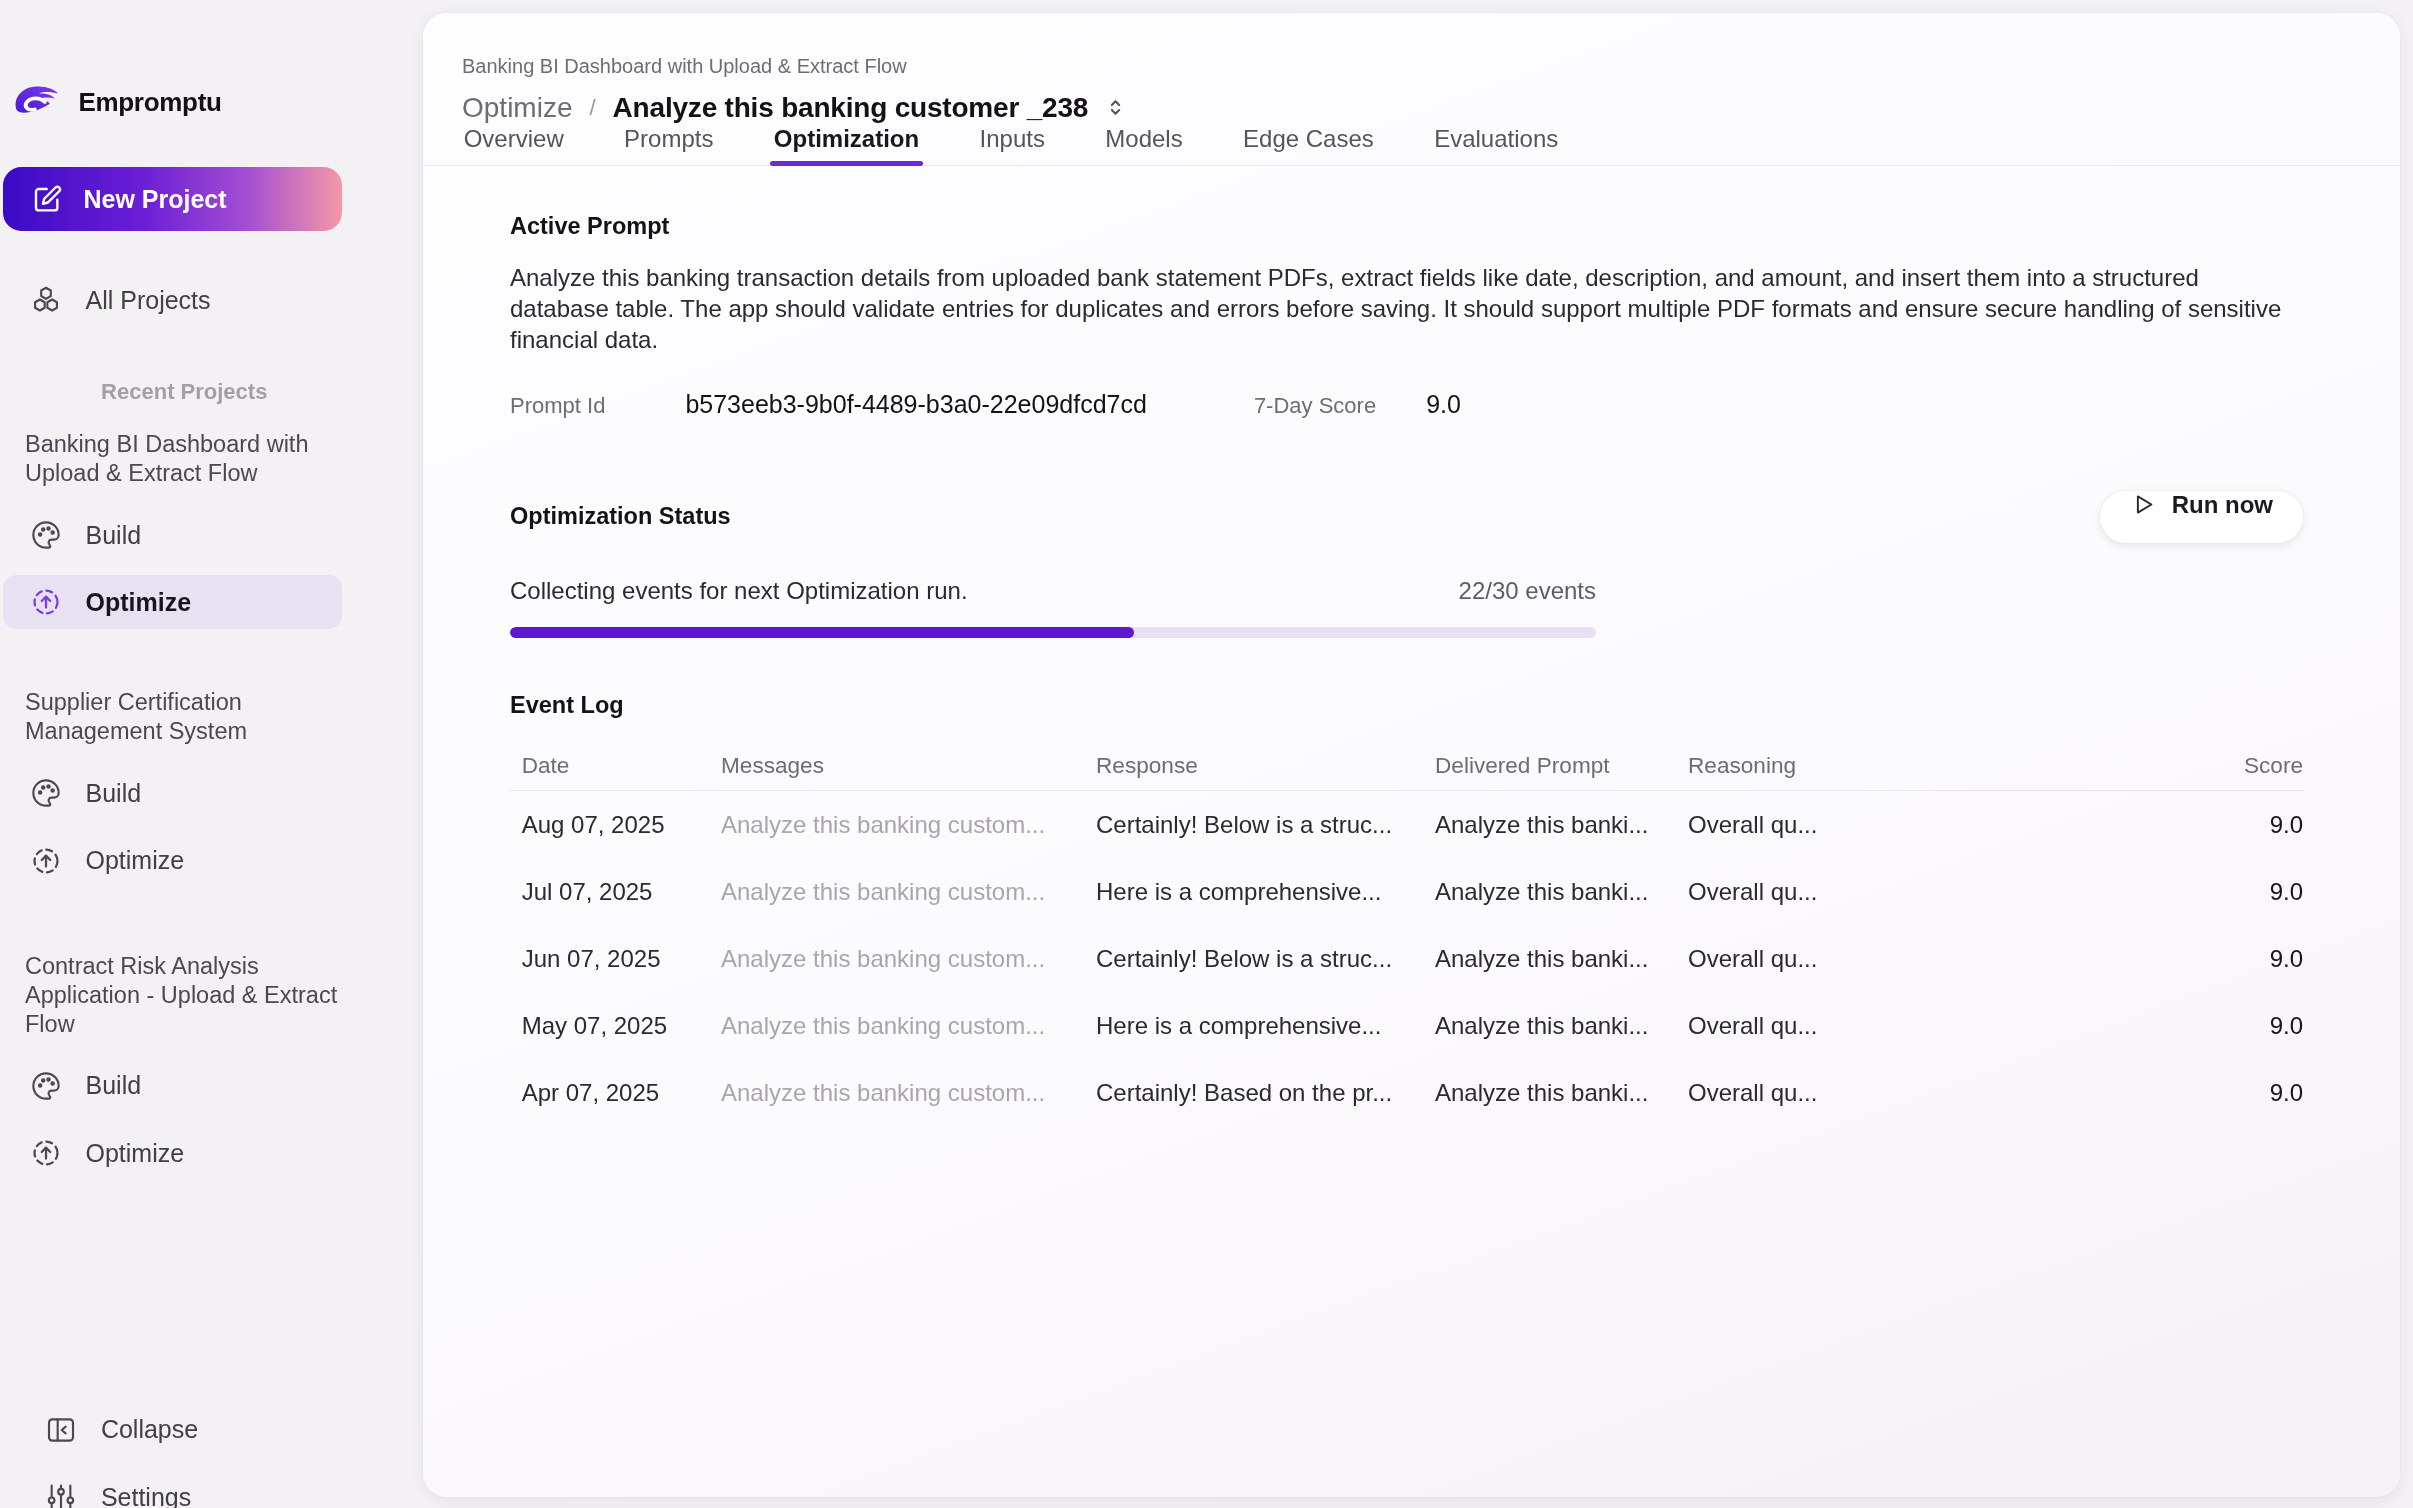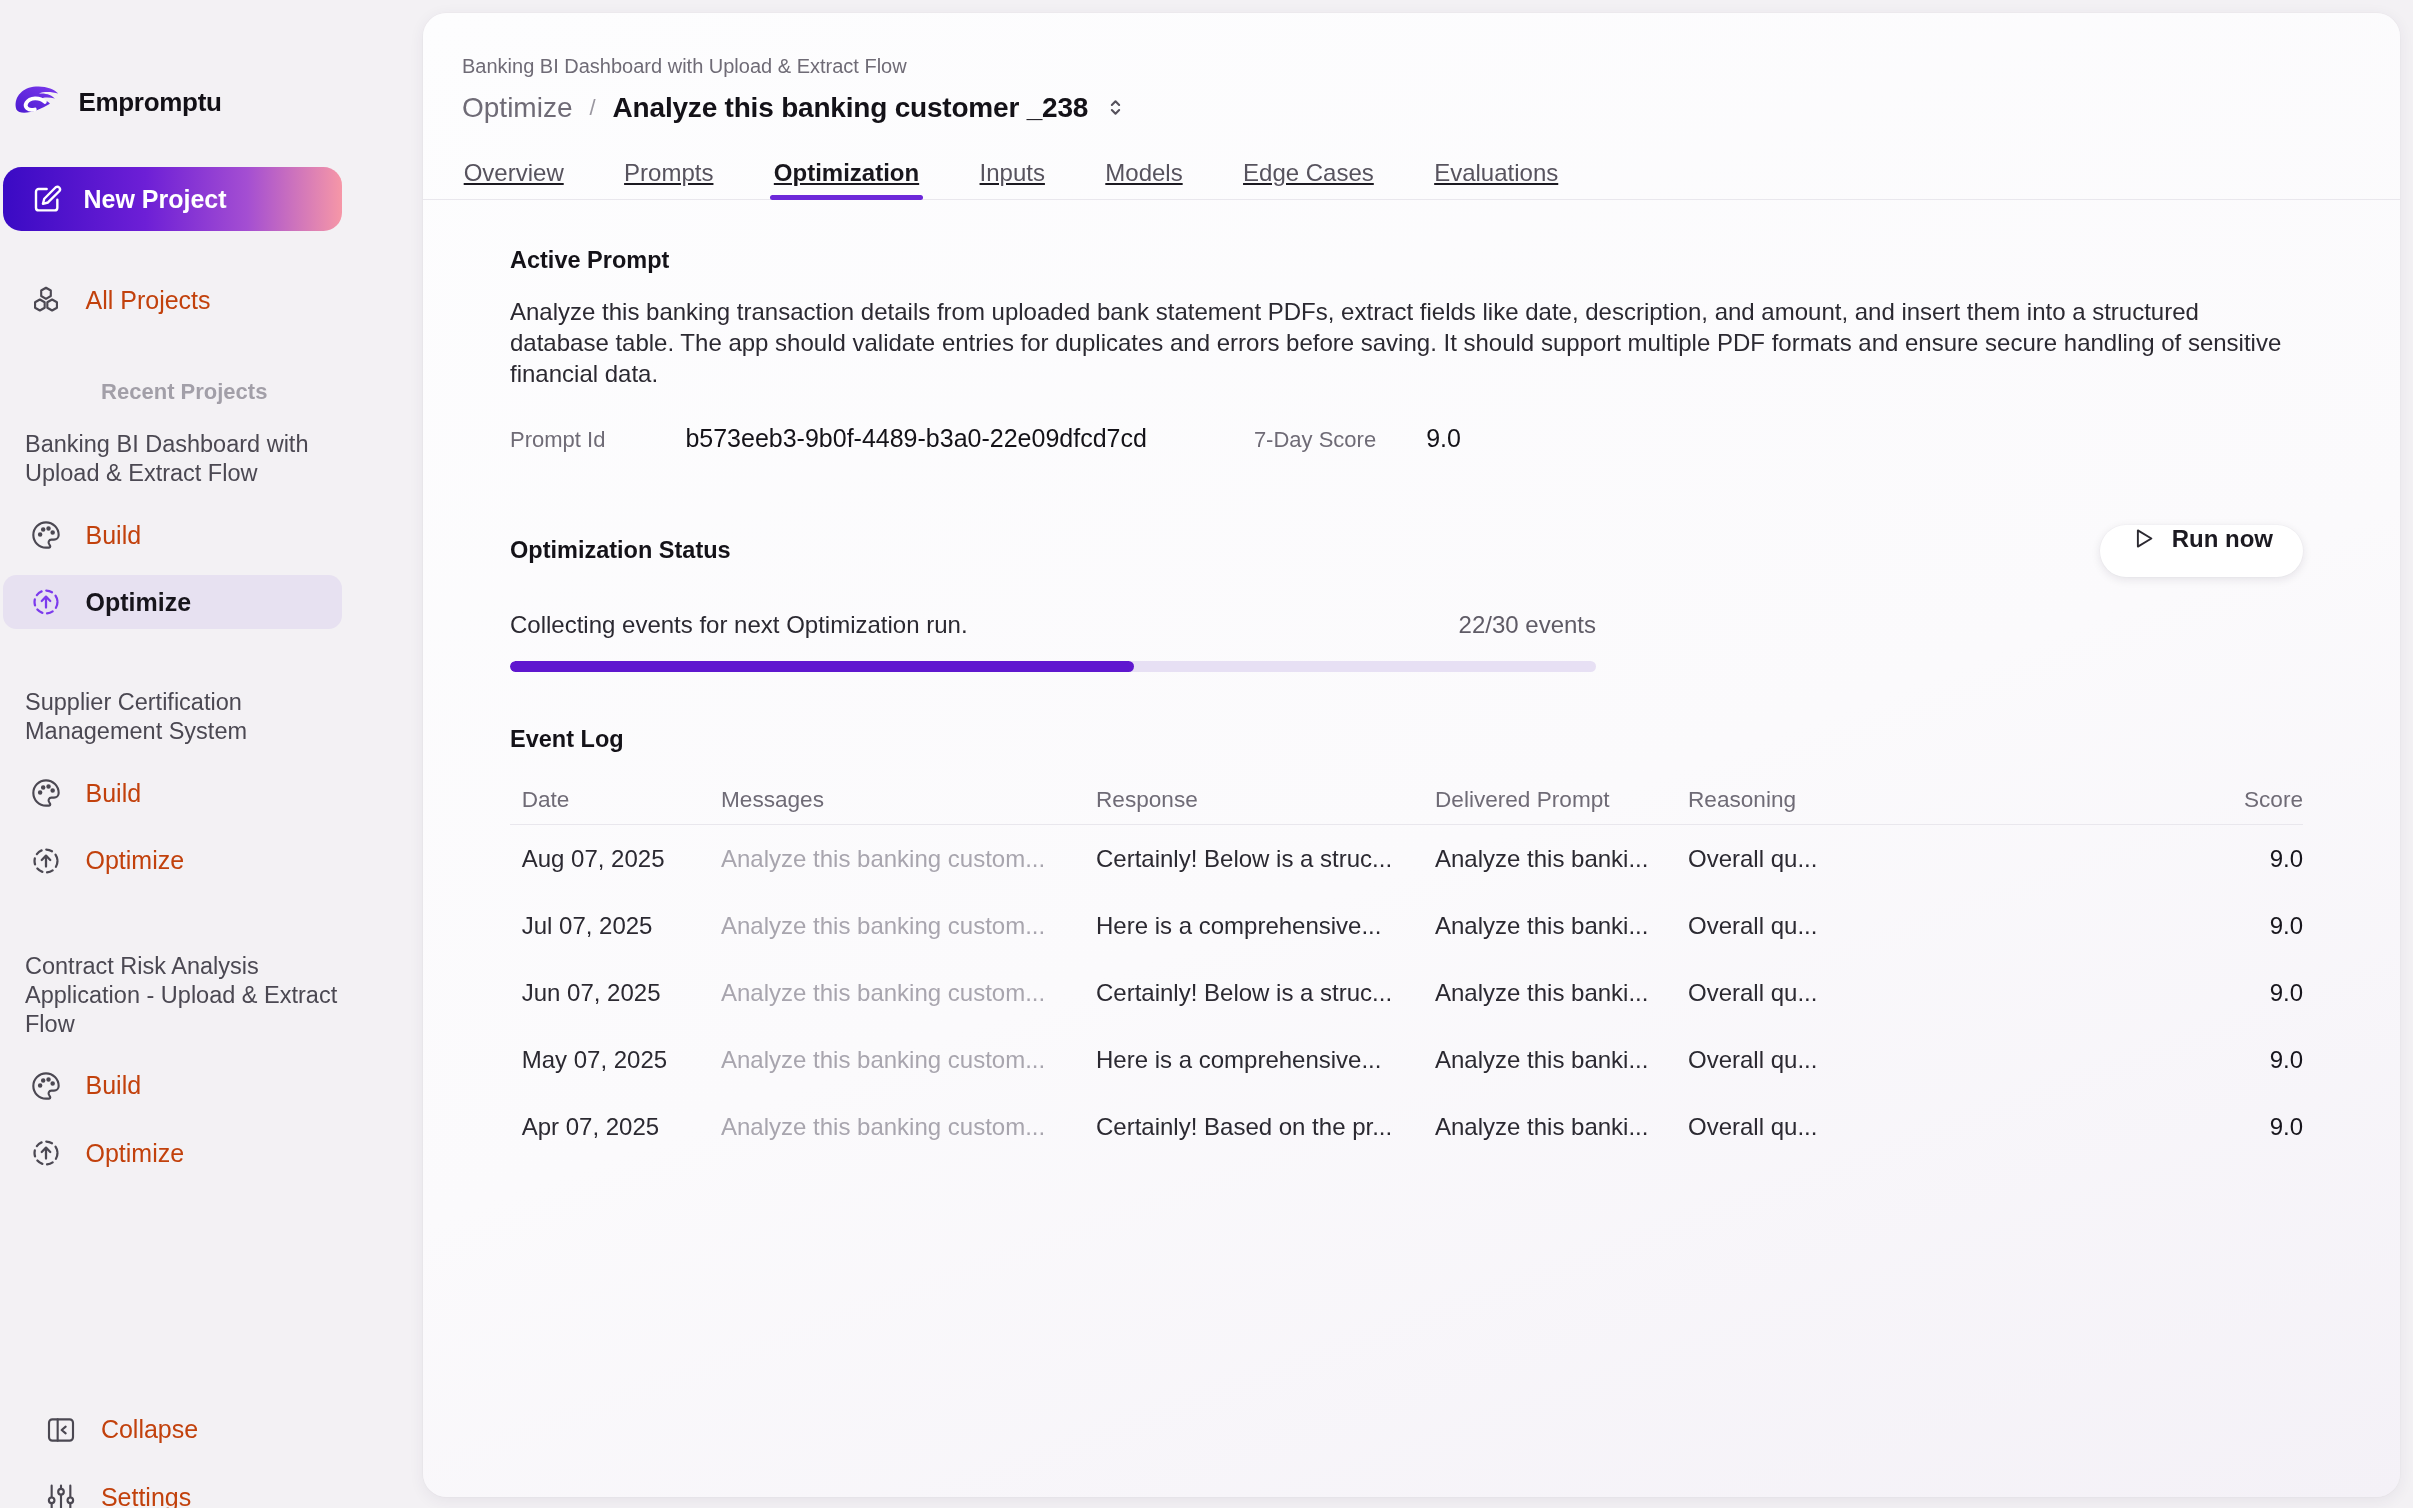--- a/index.html
+++ b/index.html
@@ -28,21 +28,21 @@
     color: #ffffff; font-size: 25px; font-weight: 700; cursor: pointer;
     font-family: inherit;
   }
   .new-project-btn .icn { color: #ffffff; }
 
   .icn { display: inline-flex; width: 32px; height: 32px; flex: 0 0 auto; }
   .icn svg { width: 100%; height: 100%; }
 
   .side-item {
     display: flex; align-items: center; gap: 23.5px; height: 54px;
-    padding-left: 27px; border-radius: 13.4px; font-size: 25px; color: #c2410c;
+    padding-left: 27px; border-radius: 13.4px; font-size: 25px; color: #404040;
     cursor: pointer;
   }
   .side-item .icn { color: #4b4852; }
   .side-item.active { background: #e7e1f1; font-weight: 600; color: #17151c; }
   .side-item.active .icn { color: #7c3aed; }
 
   .all-projects { margin-top: 42px; }
   .section-label { margin: 52px 0 0 23.5px; font-size: 22px; color: #a29fa8; font-weight: 600; text-align: center; }
   .proj-name { margin: 25px 3.4px 0 22px; font-size: 23.5px; line-height: 29px; color: #4b4852; }
   .proj-items { margin-top: 20px; display: flex; flex-direction: column; gap: 13.4px; }
@@ -66,23 +66,22 @@
   .card-header { padding: 42px 39px 0 39px; }
   .breadcrumb { font-size: 20px; color: #6f6b76; }
   .title-row { display: flex; align-items: center; margin-top: 13.4px; }
   .crumb-section { font-size: 28px; color: #6f6b76; }
   .crumb-sep { font-size: 22px; color: #9a97a0; margin: 0 17px; }
   .page-title { font-size: 28px; font-weight: 600; color: #141218; letter-spacing: -0.2px; }
   .title-selector { width: 25px; height: 25px; margin-left: 15px; color: #55515c; cursor: pointer; display: inline-flex; }
   .title-selector svg { width: 100%; height: 100%; }
 
   .tabs {
-    display: flex; gap: 57px; margin-top: 34px; padding: 0 39px; height: 42px;
+    display: flex; gap: 57px; padding: 0 39px; height: 42px;
     border-bottom: 0.8px solid #e9e7ed;
-    text-decoration: underline;
   }
   .tab { position: relative; font-size: 24px; color: #57535e; cursor: pointer; padding: 1.7px 1.7px 0 1.7px; }
   .tab.active { color: #19171d; font-weight: 600; }
   .tab.active::after {
     content: ""; position: absolute; left: -1.7px; right: -1.7px; bottom: -0.8px;
     height: 4.2px; border-radius: 2.5px; background: #6d28d9;
   }
 
   .content-row { flex: 1; display: flex; min-height: 0; }
 

